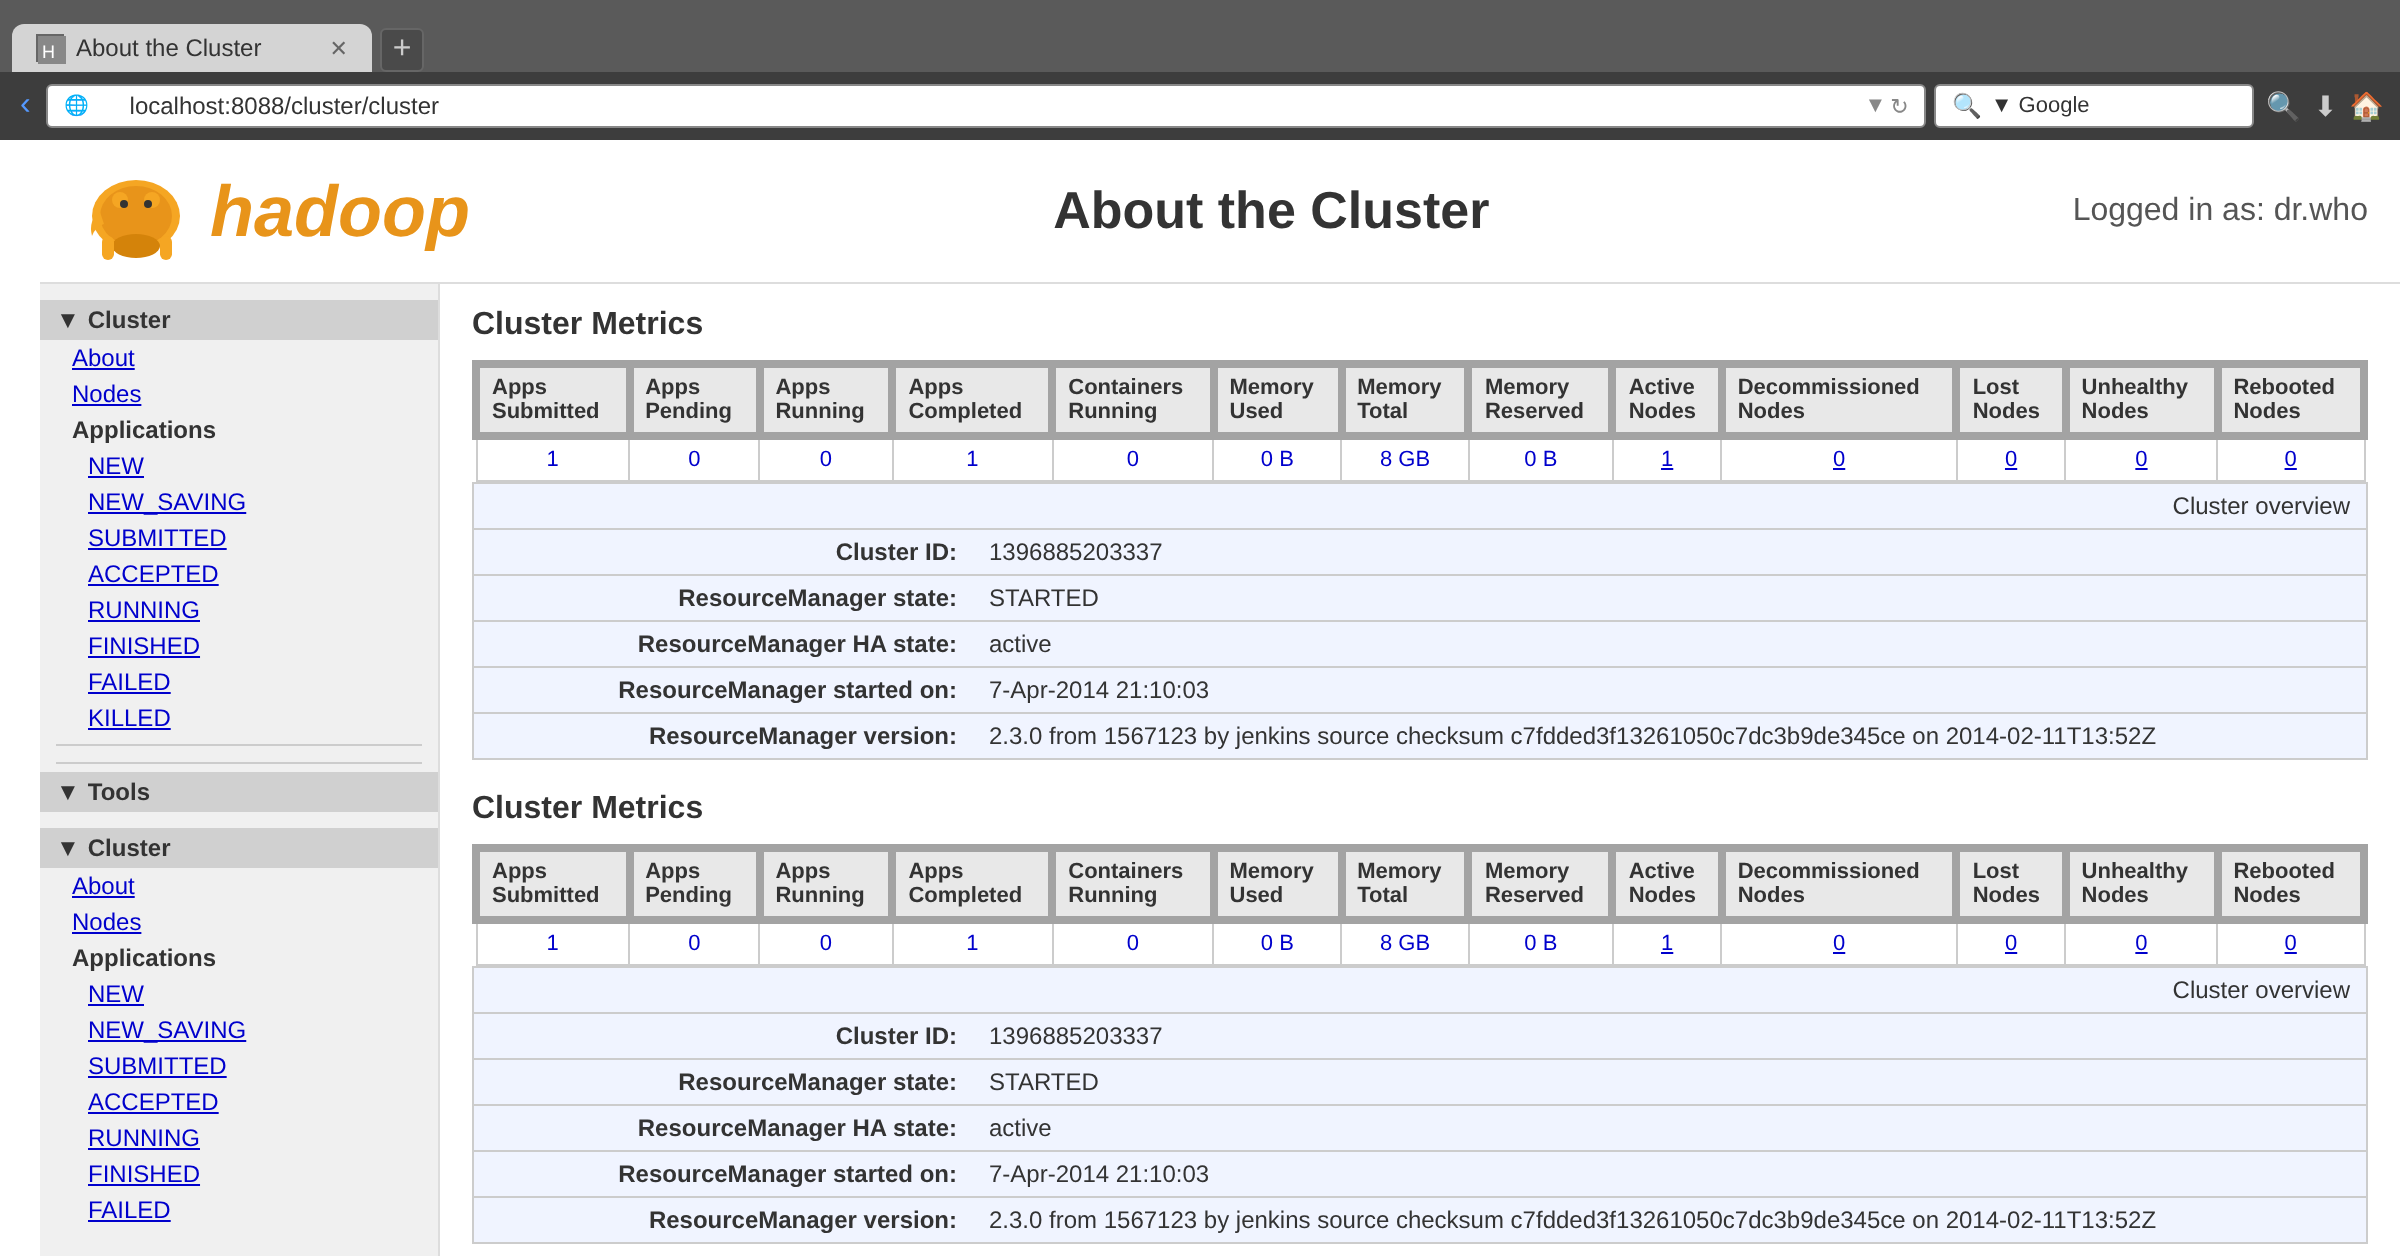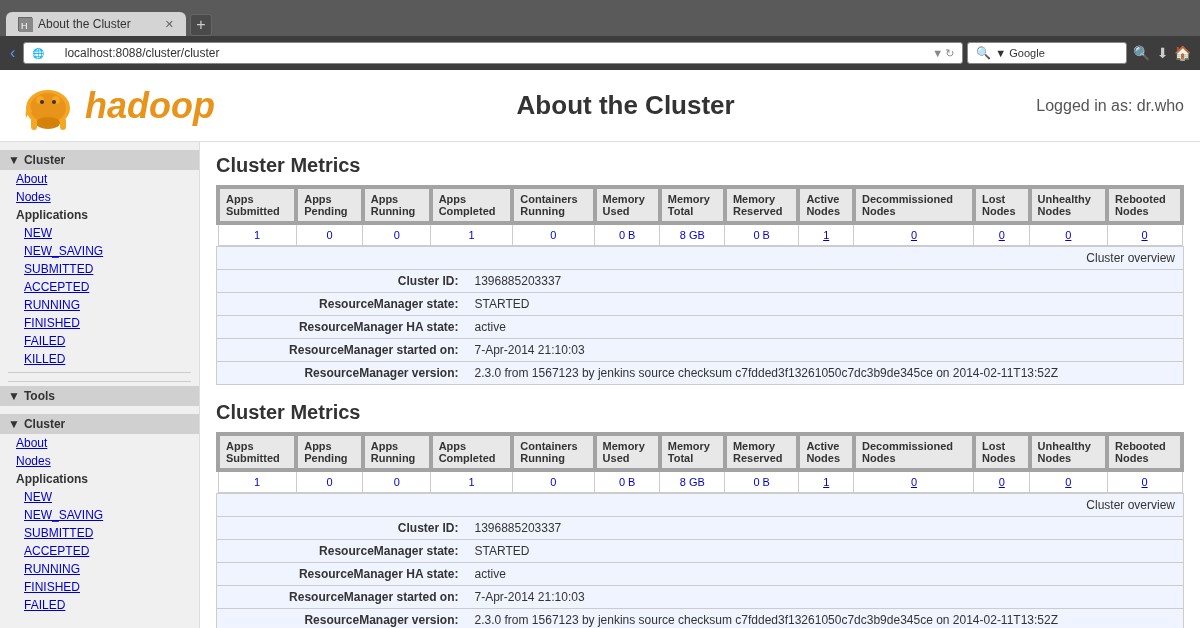--- a/index.html
+++ b/index.html
@@ -19,38 +19,38 @@
     .address-bar { flex: 1; background: white; border: 1px solid #888; border-radius: 3px; padding: 3px 8px; font-size: 12px; display: flex; align-items: center; gap: 4px; }
     .address-icon { color: #888; font-size: 10px; }
     .address-text { color: #333; font-size: 12px; flex: 1; padding-left: 16px; }
     .address-controls { display: flex; gap: 2px; align-items: center; }
     .addr-btn { background: none; border: none; color: #888; font-size: 11px; cursor: pointer; }
     .search-bar { background: white; border: 1px solid #888; border-radius: 3px; padding: 3px 8px; font-size: 12px; display: flex; align-items: center; gap: 4px; width: 160px; }
     .browser-icons { display: flex; gap: 2px; align-items: center; }
     .browser-icon-btn { background: none; border: none; color: #ccc; font-size: 14px; cursor: pointer; padding: 2px; }
 
     
-    .page { background: white; display: flex; flex-direction: column; height: calc(628px - 70px); }
+    .page { background: white; display: flex; flex-direction: column; height: calc(628px - 70px); padding-left: 20px; }
     .page-header { background: white; padding: 8px 16px; display: flex; align-items: center; justify-content: space-between; border-bottom: 1px solid #ddd; }
 
     .page-body { display: flex; flex: 1; overflow-y: auto; }
 
     
     .sidebar { width: 200px; min-width: 200px; background: #f0f0f0; border-right: 1px solid #ddd; padding: 8px 0; }
     .sidebar-section { margin-bottom: 8px; }
     .sidebar-section-header { background: #d0d0d0; padding: 3px 8px; font-size: 12px; font-weight: bold; color: #333; cursor: pointer; display: flex; align-items: center; gap: 4px; }
     .sidebar-link { display: block; padding: 2px 16px; font-size: 12px; color: #0000cc; text-decoration: underline; cursor: pointer; }
     .sidebar-label { display: block; padding: 2px 16px; font-size: 12px; color: #333; font-weight: bold; }
     .sidebar-divider { border-top: 1px solid #ccc; margin: 4px 8px; }
 
     
     .main-content { flex: 1; padding: 12px 16px; overflow-y: auto; background: white; }
 
     
-    .section-title { font-size: 20px; font-weight: bold; color: #333; margin-bottom: 8px; }
+    .section-title { font-size: 16px; font-weight: bold; color: #333; margin-bottom: 8px; }
     .metrics-table { width: 100%; border-collapse: collapse; font-size: 11px; margin-bottom: 0; }
     .metrics-table th { background: #e8e8e8; border: 4px solid #a3a3a3; padding: 4px 6px; text-align: left; font-weight: bold; color: #333; }
     .metrics-table td { background: white; border: 1px solid #ccc; padding: 4px 6px; text-align: center; color: #0000cc; }
     .metrics-table td a { color: #0000cc; text-decoration: underline; }
 
     .info-table { width: 100%; border-collapse: collapse; font-size: 12px; margin-top: 0; margin-bottom: 16px; }
     .info-table tr { border: 1px solid #ccc; }
     .info-table td { padding: 4px 8px; background: #f0f4ff; margin-top: 16px; }
     .info-table td.label { font-weight: bold; text-align: right; color: #333; width: 250px; }
     .info-table td.value { color: #333; }

